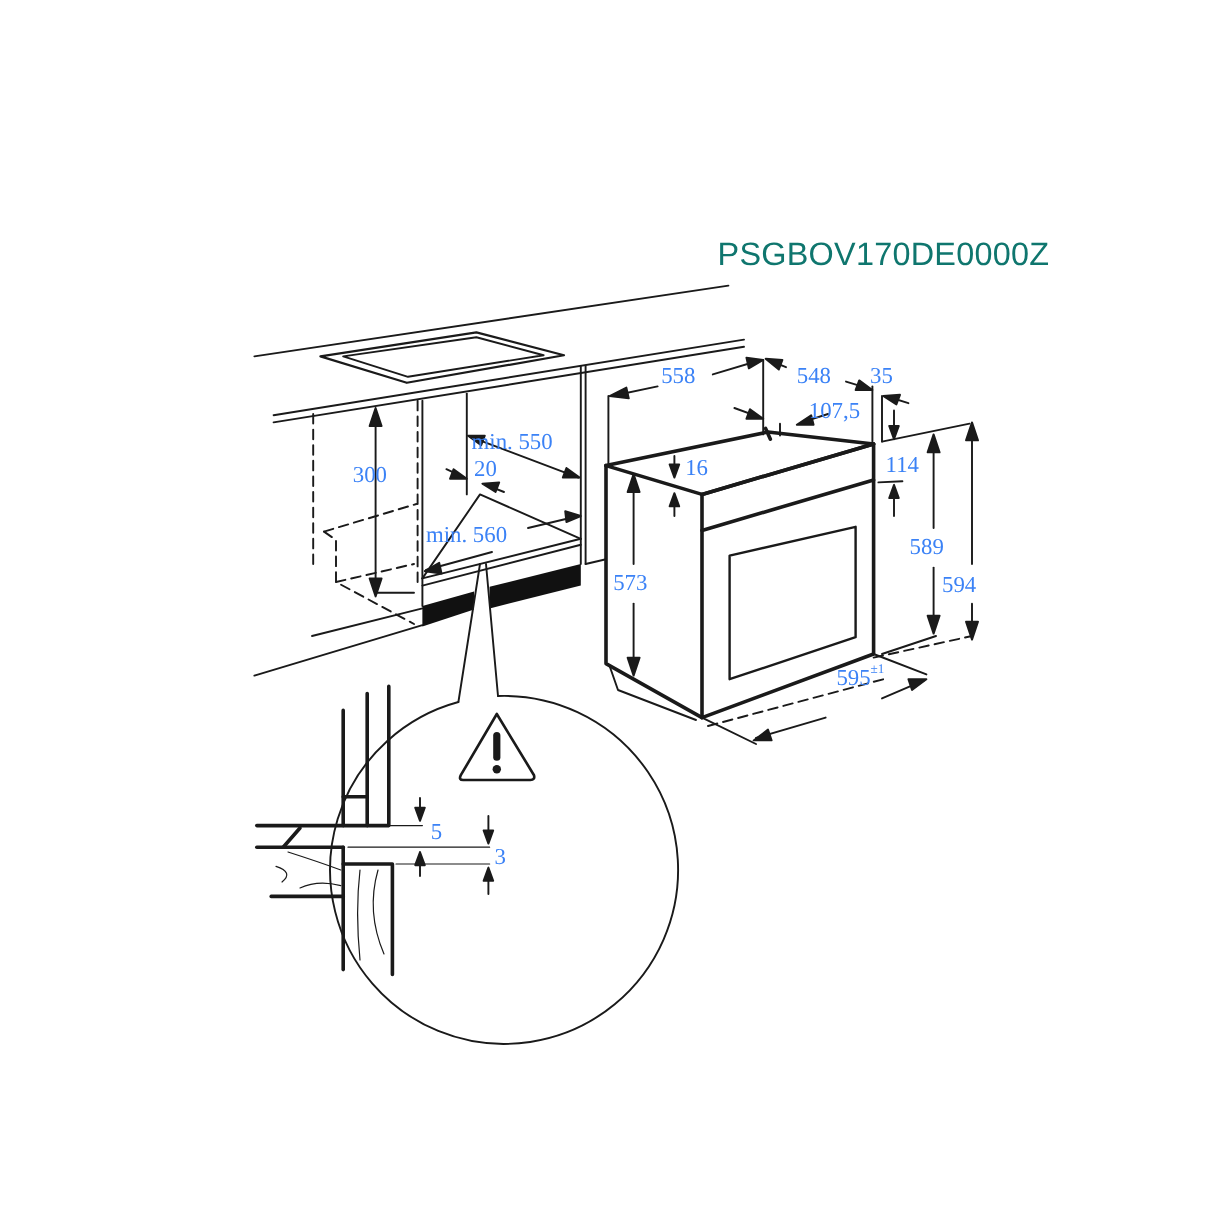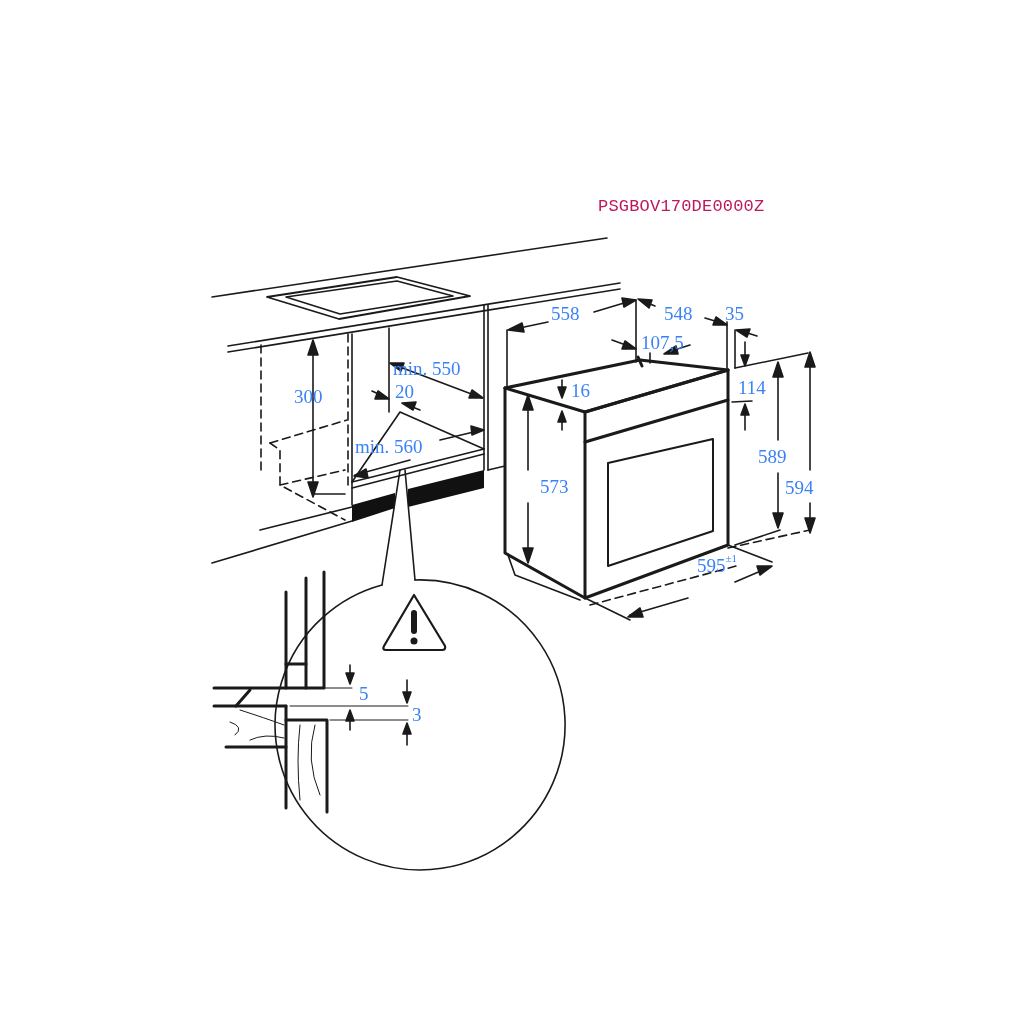--- a/index.html
+++ b/index.html
@@ -1,19 +1,19 @@
 <!DOCTYPE html>
 <html><head>
 <meta charset="utf-8">
 <style>
   html, body { margin:0; padding:0; background:#ffffff; }
   body { width:1024px; height:1024px; position:relative; overflow:hidden; font-family:"Liberation Sans", sans-serif; }
   svg { position:absolute; left:0; top:0; }
   .lbl { position:absolute; font-family:Liberation Serif, serif; font-size:19px; color:#3b82f6; line-height:1; white-space:nowrap; }
-  .title { position:absolute; left:598px; top:197px; font-size:17px; color:#be185d; font-family:Liberation Mono, monospace; letter-spacing:0.2px; }
+  .title { position:absolute; left:598px; top:197px; font-size:27px; color:#0f766e; font-family:Liberation Sans, sans-serif; letter-spacing:0.2px; }
   sup { font-size:11px; vertical-align:top; position:relative; top:-3px; }
 </style>
 </head>
 <body>
 
 <div class="title">PSGBOV170DE0000Z</div>
 
 <svg width="1024" height="1024" viewBox="0 0 1024 1024">
   <g stroke="#1a1a1a" fill="none" stroke-width="1.6" stroke-linecap="round" stroke-linejoin="round">
 
@@ -186,22 +186,22 @@
 </svg>
 
 <div class="lbl" style="left:294px;top:387px;">300</div>
 <div class="lbl" style="left:393px;top:346px;margin-top:13px;">min. 550</div>
 <div class="lbl" style="left:395px;top:382px;">20</div>
 <div class="lbl" style="left:355px;top:437px;">min. 560</div>
 
 <div class="lbl" style="left:551px;top:304px;">558</div>
 <div class="lbl" style="left:664px;top:304px;">548</div>
 <div class="lbl" style="left:725px;top:304px;">35</div>
-<div class="lbl" style="left:641px;top:333px;">107,5</div>
+<div class="lbl" style="left:674px;top:333px;">107,5</div>
 <div class="lbl" style="left:571px;top:381px;">16</div>
 <div class="lbl" style="left:738px;top:378px;">114</div>
-<div class="lbl" style="left:511px;top:477px;margin-left:29px;">573</div>
+<div class="lbl" style="left:511px;top:477px;">573</div>
 <div class="lbl" style="left:758px;top:447px;">589</div>
 <div class="lbl" style="left:785px;top:478px;">594</div>
 <div class="lbl" style="left:697px;top:556px;"><span>595</span><sup>±1</sup></div>
 
 <div class="lbl" style="left:359px;top:684px;">5</div>
 <div class="lbl" style="left:412px;top:705px;">3</div>
 
 </body></html>

